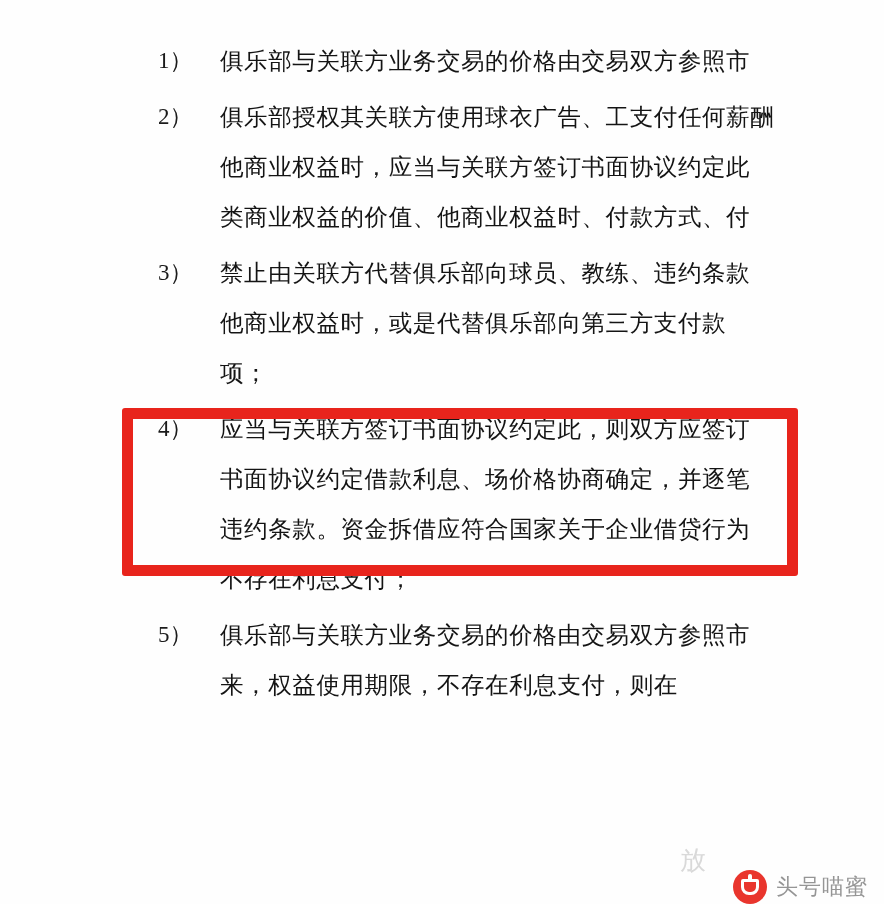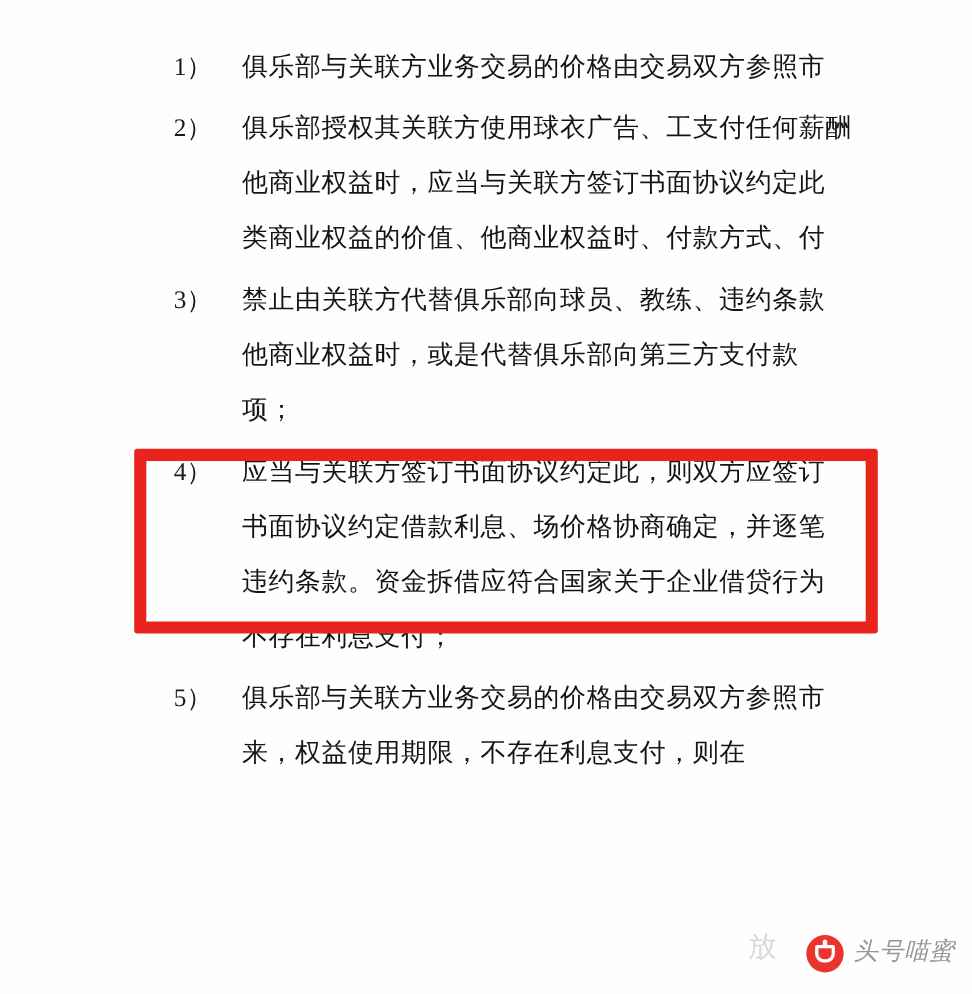--- a/index.html
+++ b/index.html
@@ -79,25 +79,25 @@
     border: 11px solid #e8241c;
     border-radius: 3px;
     box-sizing: border-box;
     pointer-events: none;
   }
 
   
   .watermark {
     position: absolute;
     right: 16px;
-    bottom: 20px;
+    bottom: 0;
     display: flex;
+    align-items: center;
     gap: 9px;
     opacity: 0.92;
-    font-style: italic;
   }
   .wm-logo {
     width: 34px;
     height: 34px;
     border-radius: 50%;
     background: #e8241c;
     position: relative;
     flex: 0 0 34px;
   }
   .wm-logo::before {

